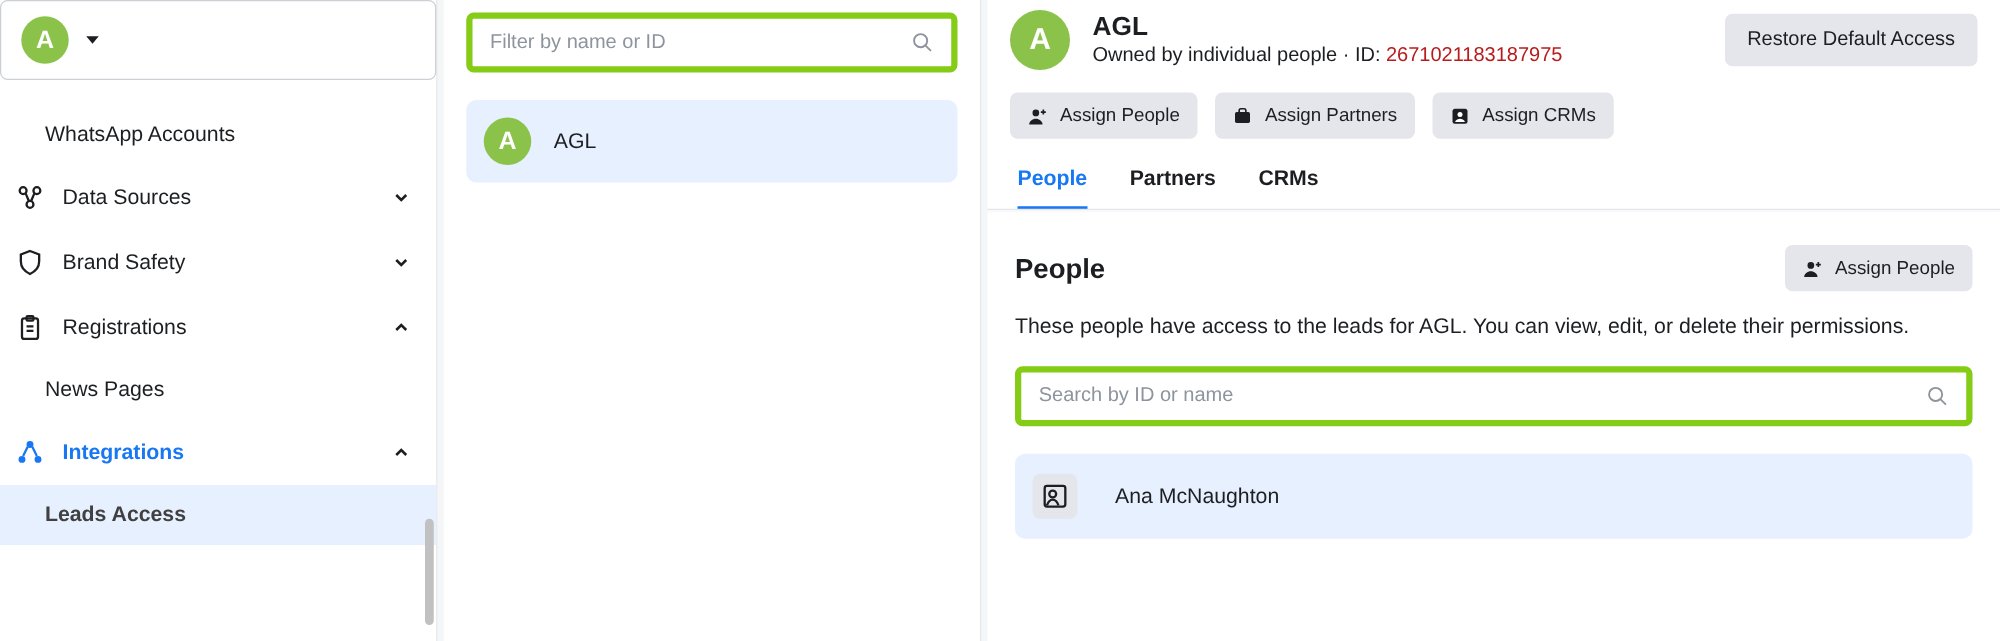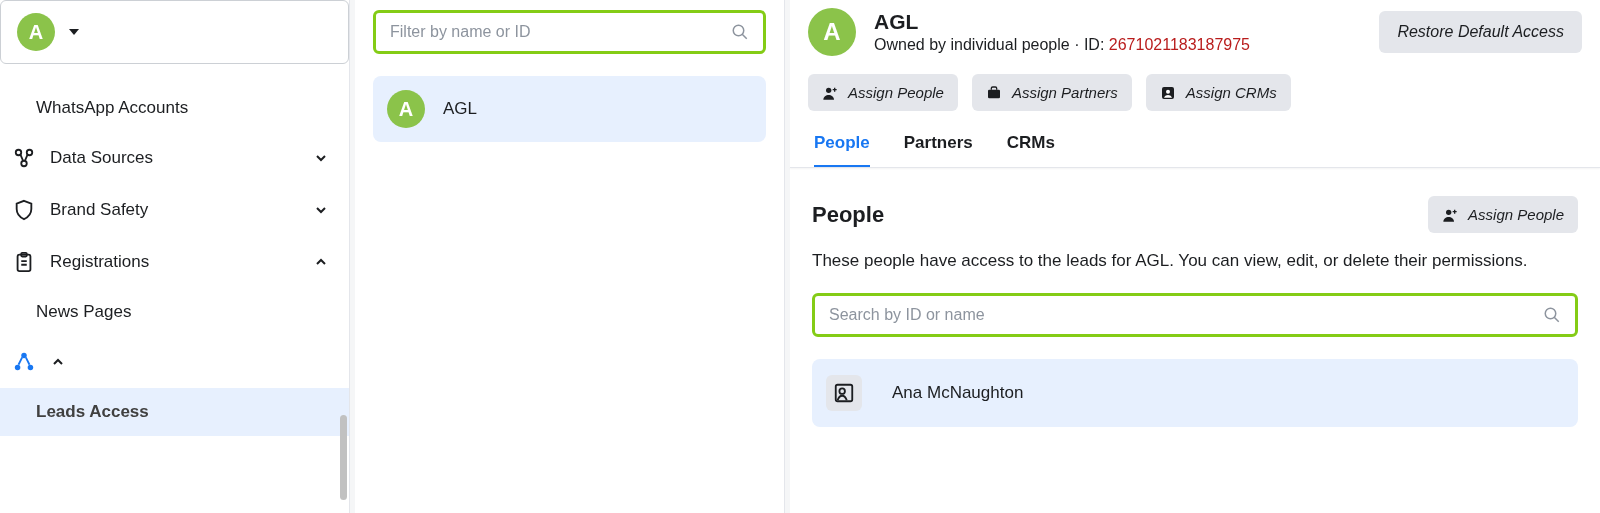--- a/index.html
+++ b/index.html
@@ -114,21 +114,21 @@
       width: 430px;
       background: #fff;
       height: 100%;
       padding: 10px 18px;
       border-right: 1px solid #e4e6eb;
       margin-left: 5px;
     }
     .search-box {
       display: flex;
       align-items: center;
-      border: 3px solid #84cc16;
+      border: 5px solid #84cc16;
       border-radius: 6px;
       padding: 10px 14px;
       gap: 10px;
       margin-bottom: 22px;
     }
     .search-box input {
       border: none;
       outline: none;
       flex: 1;
       font-size: 16px;
@@ -192,21 +192,20 @@
       border: none;
       border-radius: 6px;
       padding: 12px 18px;
       font-size: 16px;
       font-weight: 500;
       cursor: pointer;
       display: inline-flex;
       align-items: center;
       gap: 10px;
       color: #1c1e21;
-      font-style: italic;
     }
     .btn-gray.small {
       padding: 10px 14px;
       font-size: 15px;
     }
     .assign-row {
       display: flex;
       gap: 14px;
       margin-top: 18px;
     }
@@ -346,20 +345,21 @@
 
     <div class="nav-item active">
       <span class="icon-box">
         <svg width="22" height="22" viewBox="0 0 24 24" fill="#1877f2">
           <circle cx="5" cy="18" r="3"></circle>
             <circle cx="19" cy="18" r="3"></circle>
             <circle cx="12" cy="5" r="3"></circle>
           <path d="M10 7L6 15M14 7l4 8" stroke="#1877f2" stroke-width="2" fill="none"></path>
         </svg>
       </span>
+      <span class="label">Integrations</span>
       <span class="chevron">
         <svg width="16" height="16" viewBox="0 0 24 24" fill="none" stroke="#1c1e21" stroke-width="3">
             <path d="M6 15l6-6 6 6"></path>
           </svg>
       </span>
     </div>
 
     <div class="nav-item sub active-bg">
       <span class="label">Leads Access</span>
     </div>

